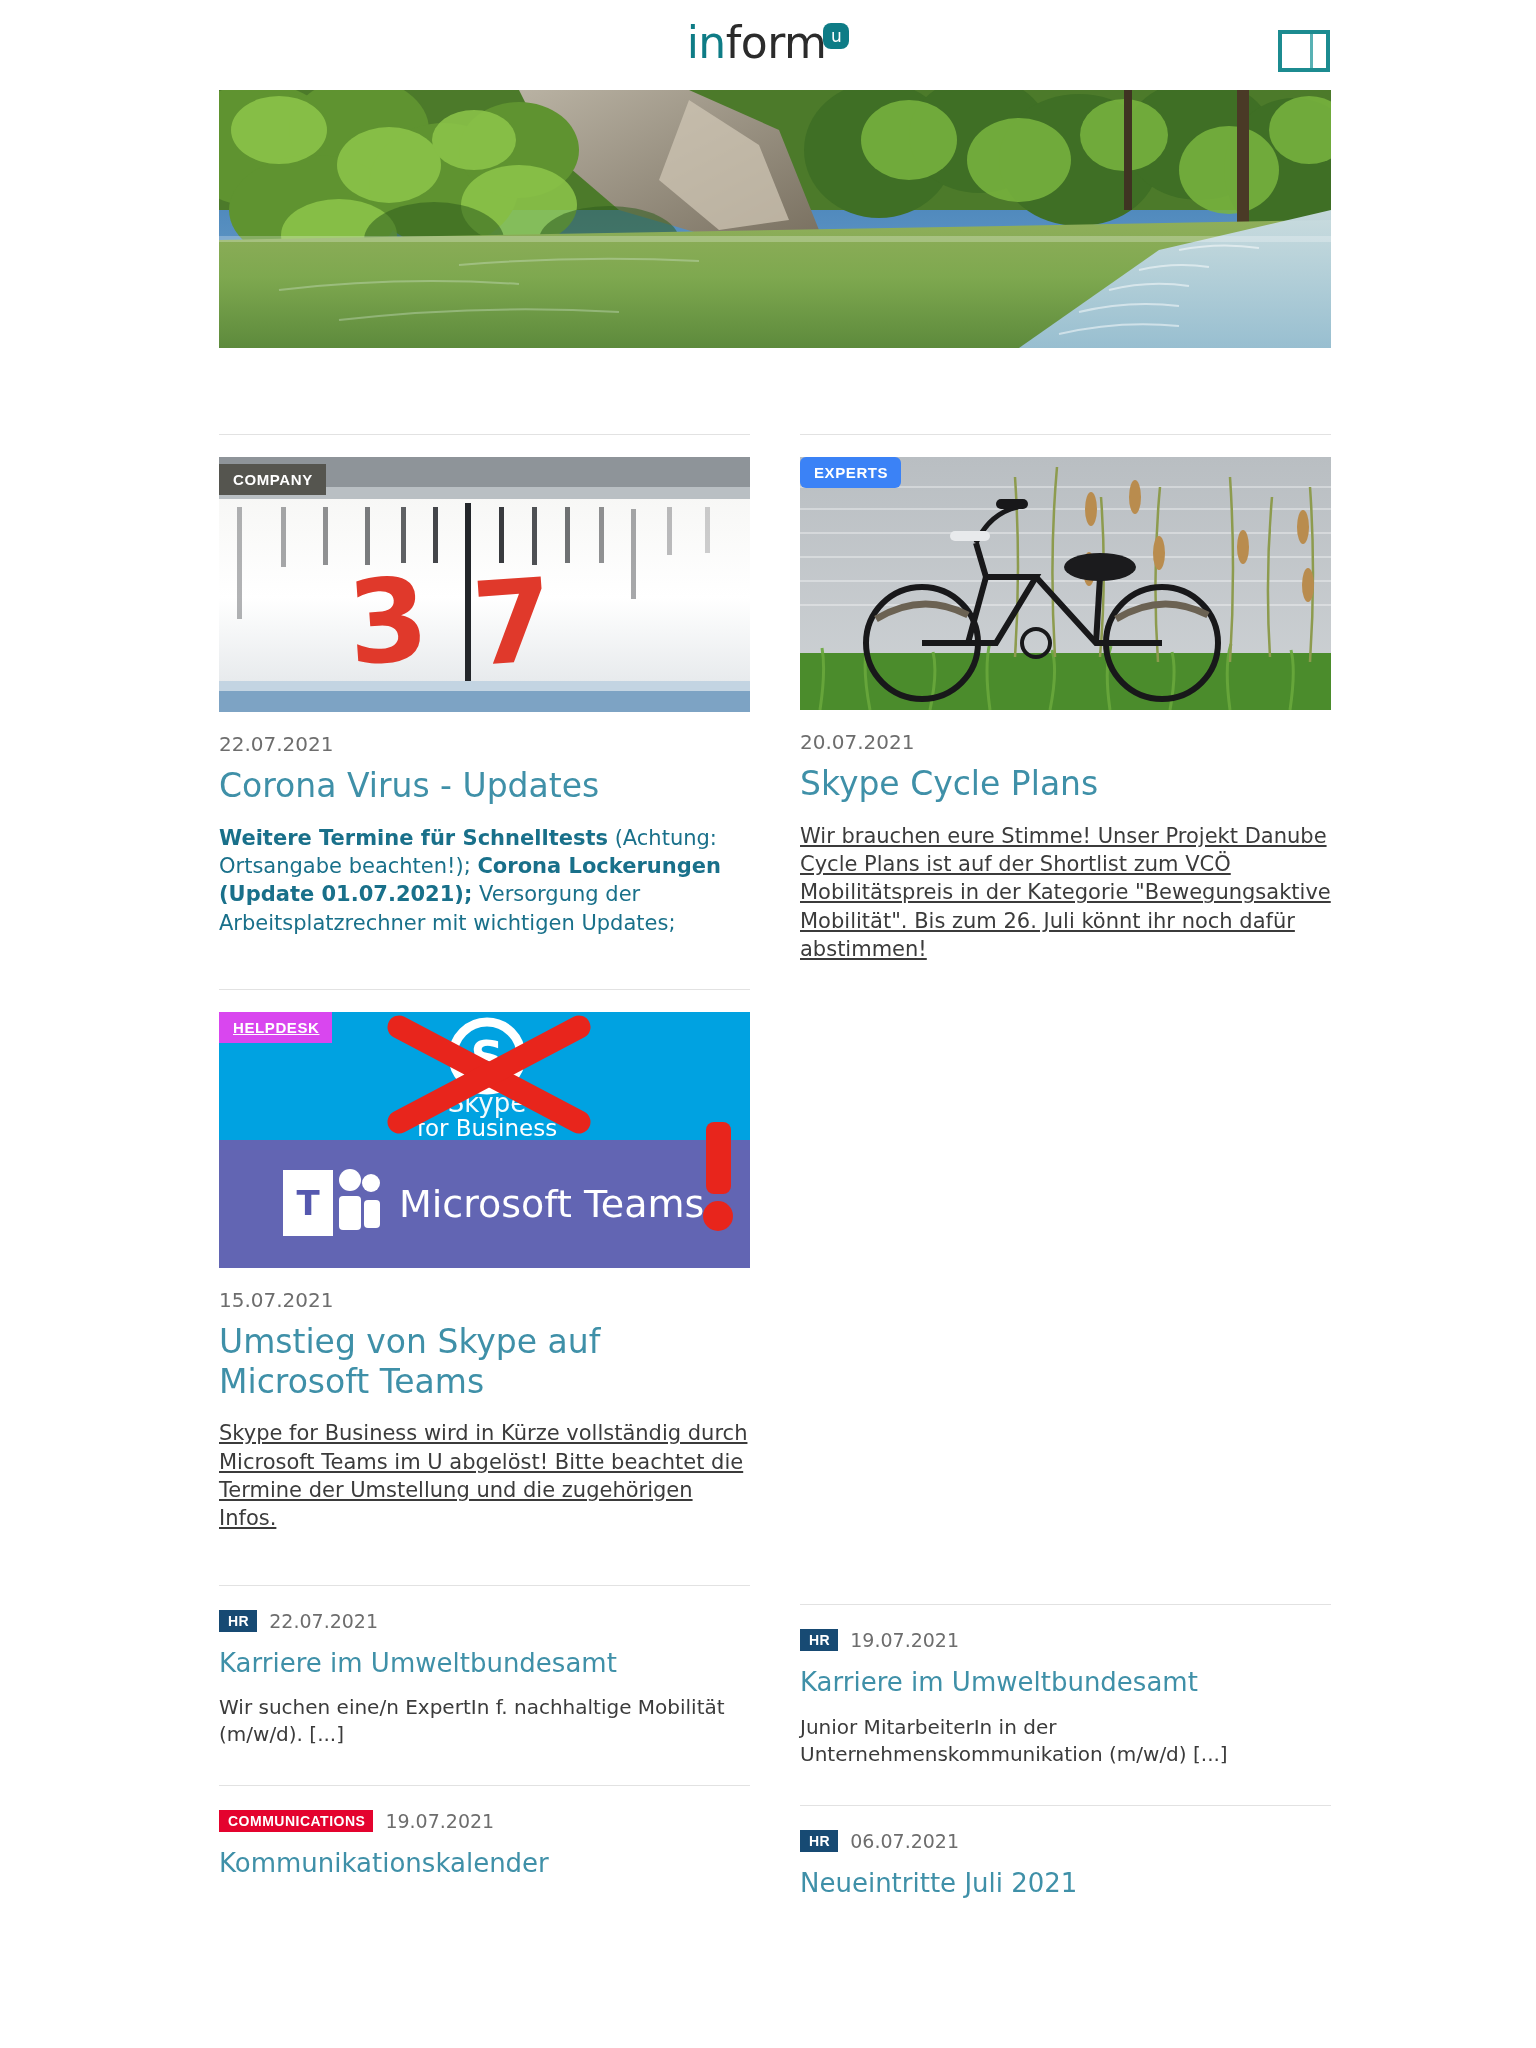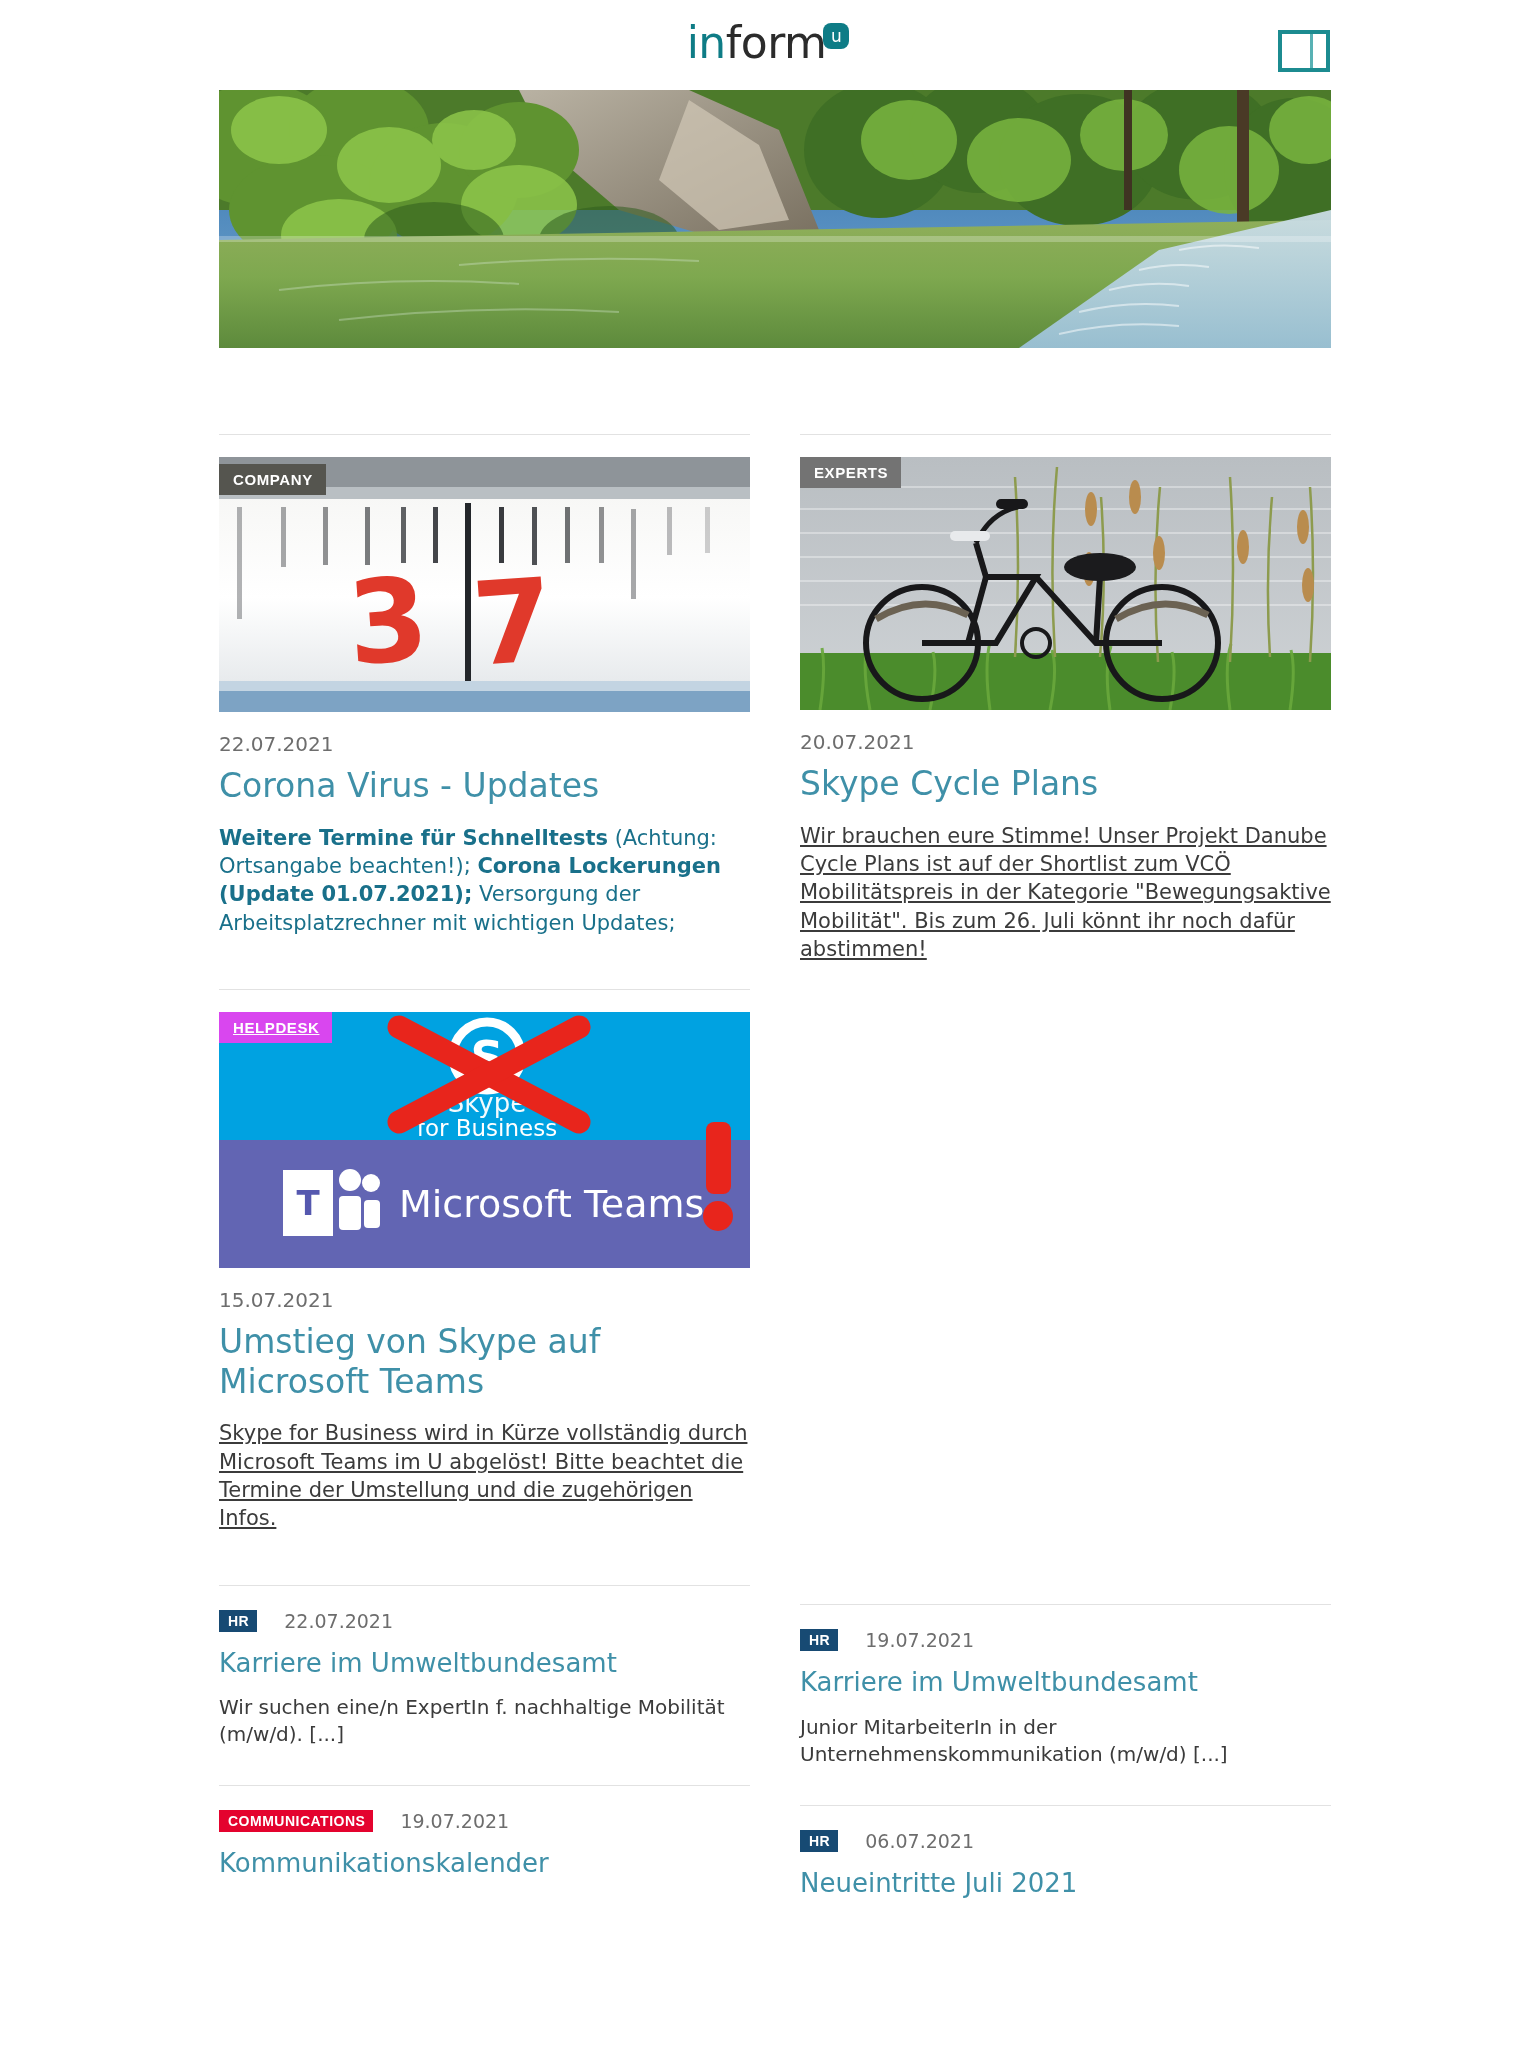--- a/index.html
+++ b/index.html
@@ -132,21 +132,21 @@
     top: 0;
     color: #fff;
     font-size: 15px;
     font-weight: 700;
     letter-spacing: 0.6px;
     padding: 7px 13px 7px 14px;
     font-family: "Liberation Sans", sans-serif;
     z-index: 4;
   }
   .badge.company  { background: #55554f; margin-top: 7px; }
-  .badge.experts  { background: #737373; }
+  .badge.experts  { background: #3b82f6; border-radius: 6px; }
   .badge.helpdesk { background: #d946ef; text-decoration: underline; }
 
   .card-date {
     font-size: 20px;
     color: #6d6d6d;
     margin-top: 20px;
     font-family: "DejaVu Sans", sans-serif;
   }
   .card-title {
     font-size: 33px;
@@ -164,21 +164,21 @@
   }
   .card-body.teal  { color: #19708a; }
   .card-body.gray  { color: #3b3b3b; text-decoration: underline; }
   .card-body b { font-weight: 700; }
 
   
   .list-item { padding-top: 0; }
   .li-meta {
     display: flex;
     align-items: center;
-    gap: 27px;
+    gap: 12px;
     margin-top: 24px;
   }
   .tag {
     color: #fff;
     font-size: 14px;
     font-weight: 700;
     letter-spacing: 0.5px;
     padding: 4px 8px 4px 9px;
     line-height: 1;
     font-family: "Liberation Sans", sans-serif;

